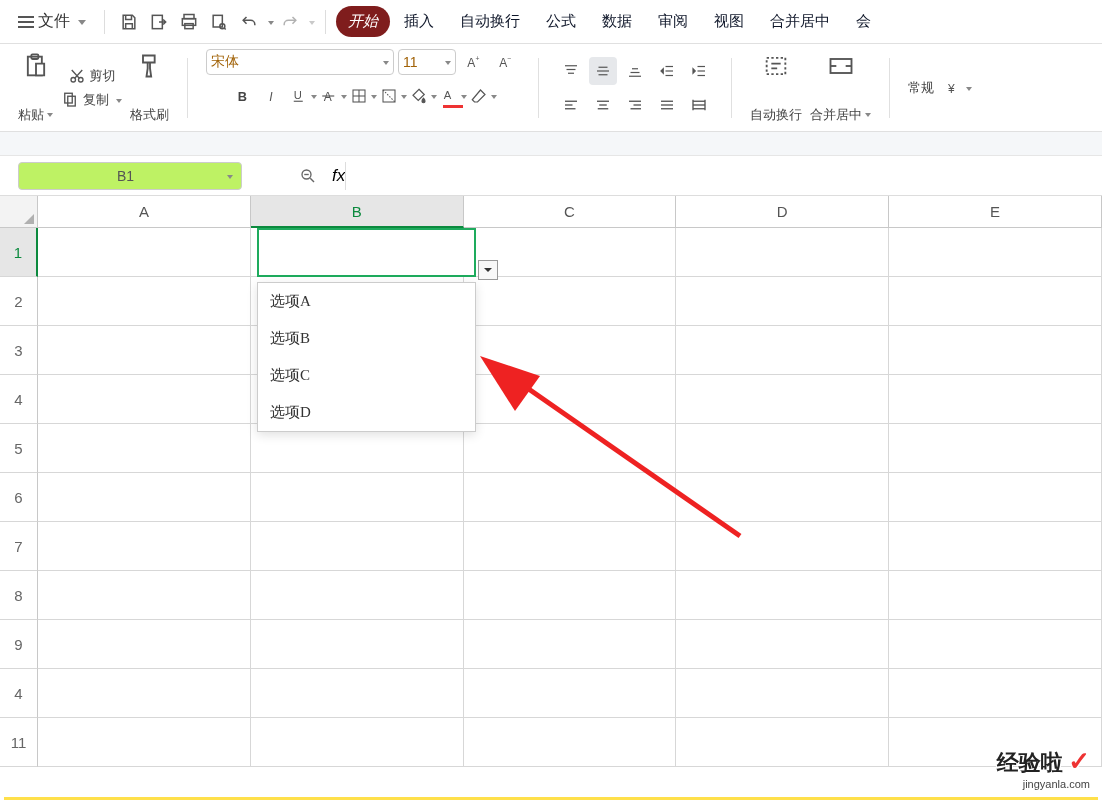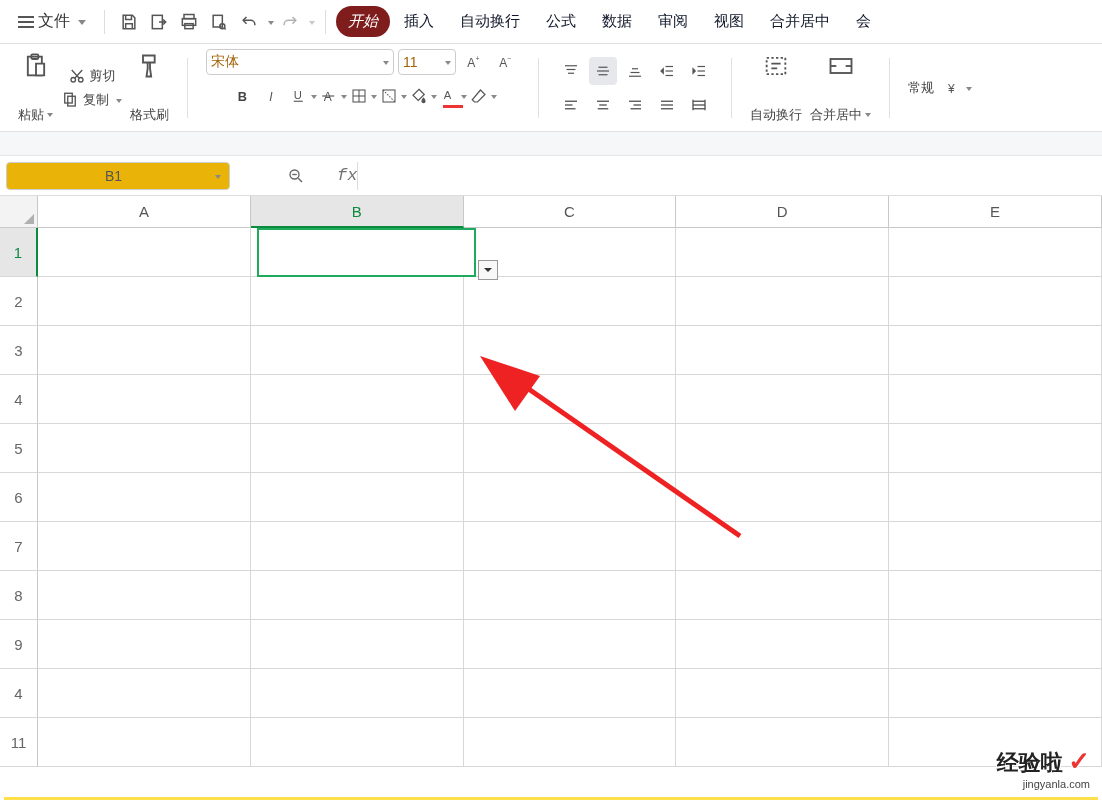--- a/index.html
+++ b/index.html
@@ -20,24 +20,24 @@
   .icon-btn.active { background:#e6e8eb; }
   .icon-btn svg { width:18px; height:18px; }
   .big-icon { width:28px; height:28px; }
   .font-box { display:flex; flex-direction:column; gap:6px; }
   .font-row { display:flex; gap:4px; align-items:center; }
   .select-like { display:flex; align-items:center; justify-content:space-between; height:26px; border:1px solid #ccc; border-radius:4px; padding:0 4px; font-size:14px; color:#a16207; background:#fff; cursor:pointer; }
   .font-name { width: 188px; }
   .font-size { width: 58px; }
   .vsep2 { width:1px; height:60px; background:#e0e0e0; margin:0 8px; align-self:center; }
   .namebox-row { display:flex; align-items:center; height:40px; border-bottom:1px solid #ddd; background:#fff; }
-  .name-box { width:224px; height:28px; margin-left:6px; border:1px solid #ccc; border-radius:4px; display:flex; align-items:center; justify-content:space-between; padding:0 8px; font-size:14px; color:#555; background:#eab308; }
+  .name-box { width:224px; height:28px; margin-left:18px; border:1px solid #ccc; border-radius:4px; display:flex; align-items:center; justify-content:space-between; padding:0 8px; font-size:14px; color:#555; background:#bef264; }
   .name-box .nbval{ flex:1; text-align:center; }
   .fx-area { display:flex; align-items:center; gap:10px; margin-left:52px; }
-  .fx-label { font-style:italic; font-family: Liberation Mono, monospace; font-size:17px; color:#737373;margin-left:17px; }
+  .fx-label { font-style:italic; font-family: Liberation Sans, sans-serif; font-size:17px; color:#000000; }
   .formula-input { flex:1; height:28px; border-left:1px solid #ddd; padding-left:10px; }
   .grid-area { position:relative; }
   .corner { position:absolute; left:0; top:0; width:38px; height:32px; background:#f3f3f3; border-right:1px solid #c8c8c8; border-bottom:1px solid #c8c8c8; }
   .corner::after{content:""; position:absolute; right:3px; bottom:3px; width:0;height:0; border-left:10px solid transparent; border-bottom:10px solid #b0b0b0;}
   .col-headers { position:absolute; left:38px; top:0; right:0; height:32px; display:flex; }
   .col-h { width:219px; display:flex; align-items:center; justify-content:center; border-right:1px solid #c8c8c8; border-bottom:1px solid #c8c8c8; background:#fff; color:#555; font-size:15px; }
   .col-h.sel { background:#e6e6e6; color:#0c8a3e; border-bottom:2px solid #0c8a3e; }
   .row-headers { position:absolute; left:0; top:32px; width:38px; }
   .row-h { height:49px; display:flex; align-items:center; justify-content:center; border-right:1px solid #c8c8c8; border-bottom:1px solid #d7d7d7; color:#666; font-size:15px; background:#fff;}
   .row-h.sel { background:#e6e6e6; color:#0c8a3e; border-right:2px solid #0c8a3e;}
@@ -494,20 +494,26 @@
       </div>
   </div>
 
   <div class="sel-cell" style="left:257px; top:32px; width:219px; height:49px"></div>
   <div class="dd-btn" style="left:478px; top:64px">
     <svg viewBox="0 0 10 10">
         <path d="M1 3l4 4 4-4z" fill="#333"></path>
       </svg>
   </div>
 
+  <div class="dropdown" style="left:257px; top:86px">
+    <div class="opt">选项A</div>
+    <div class="opt">选项B</div>
+    <div class="opt">选项C</div>
+    <div class="opt">选项D</div>
+  </div>
 
   <svg class="arrow-annot" style="left:470px; top:140px" width="300" height="230">
     <defs></defs>
     <line x1="40" y1="40" x2="270" y2="200" stroke="#e22" stroke-width="5"></line>
     <polygon points="10,20 70,40 45,75" fill="#e22"></polygon>
   </svg>
 </div>
 
 <div class="watermark">
   <span>经验啦</span> <span class="check">✓</span>

